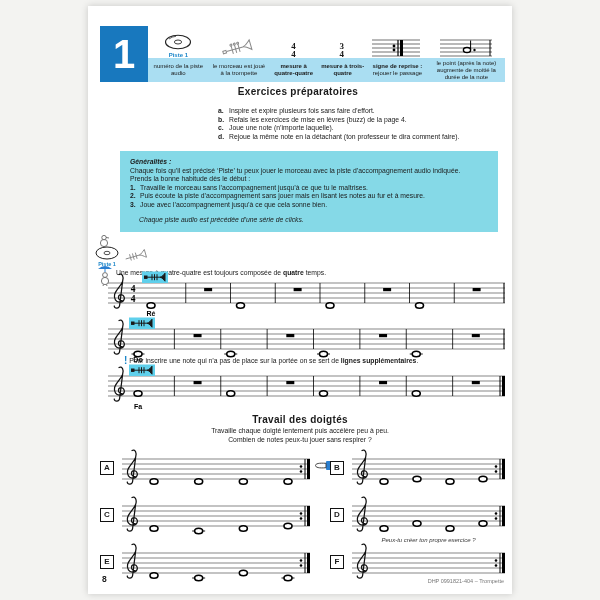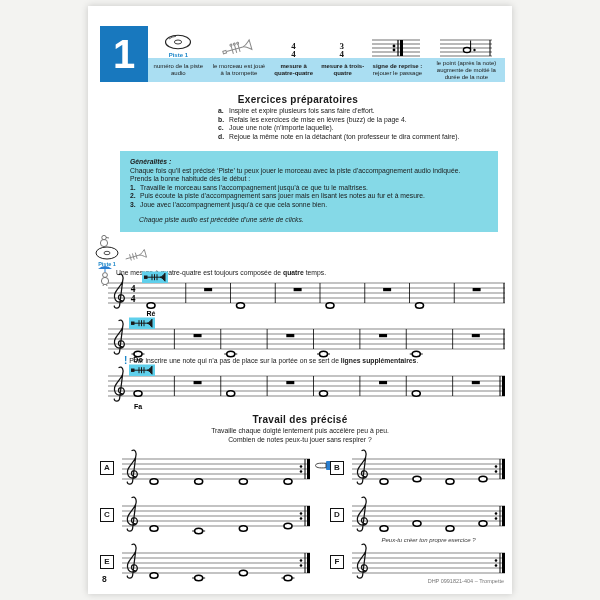--- a/index.html
+++ b/index.html
@@ -109,21 +109,21 @@
     <div class="col c2">le morceau est joué à la trompette</div>
     <div class="col c3 bold">mesure à quatre-quatre</div>
     <div class="col c4 bold">mesure à trois-quatre</div>
     <div class="col c5">
       <span class="bold">signe de reprise :</span>
       <span>rejouer le passage</span>
     </div>
     <div class="col c6">le point (après la note) augmente de moitié la durée de la note</div>
   </div>
 
-  <div class="a h1" style="left:0;top:88px;width:420px">Exercices préparatoires</div>
+  <div class="a h1" style="left:0;top:80px;width:420px">Exercices préparatoires</div>
   <div class="a list" style="left:130px;top:101px;width:284px">
     <div class="row">
         <span class="k">a.</span>
         <span>Inspire et expire plusieurs fois sans faire d’effort.</span>
       </div>
     <div class="row">
         <span class="k">b.</span>
         <span>Refais les exercices de mise en lèvres (buzz) de la page 4.</span>
       </div>
     <div class="row">
@@ -304,21 +304,21 @@
         <rect x="271.0625" y="17" width="8" height="3.2" fill="#000"></rect>
         <line x1="298.25" y1="12" x2="298.25" y2="32" stroke="#000" stroke-width="0.8"></line>
         <ellipse cx="308.25" cy="29.5" rx="4" ry="2.7" fill="#fff" stroke="#000" stroke-width="1.6"></ellipse>
         <line x1="344.625" y1="12" x2="344.625" y2="32" stroke="#000" stroke-width="0.8"></line>
         <rect x="363.8125" y="17" width="8" height="3.2" fill="#000"></rect>
         <line x1="392" y1="12" x2="392" y2="32" stroke="#000" stroke-width="1"></line>
         <rect x="394" y="12" width="3" height="20" fill="#000"></rect>
       </svg>
     </div>
 
-  <div class="a h1" style="left:0;top:408px;width:424px">Travail des précisé</div>
+  <div class="a h1" style="left:0;top:408px;width:424px">Travail des doigtés</div>
   <div class="a body-t" style="left:0;top:421px;width:424px;text-align:center">Travaille chaque doigté lentement puis accélère peu à peu.</div>
   <div class="a body-t" style="left:0;top:430px;width:424px;text-align:center">Combien de notes peux-tu jouer sans respirer ?</div>
 
   <div class="a letter-box" style="left:12px;top:455px">A</div>
   <div class="a" style="left:34px;top:443px;width:188px;height:40px">
       <svg width="188" height="40">
         <line x1="0" y1="10" x2="188" y2="10" stroke="#555" stroke-width="0.7"></line>
         <line x1="0" y1="15" x2="188" y2="15" stroke="#555" stroke-width="0.7"></line>
         <line x1="0" y1="20" x2="188" y2="20" stroke="#555" stroke-width="0.7"></line>
         <line x1="0" y1="25" x2="188" y2="25" stroke="#555" stroke-width="0.7"></line>

